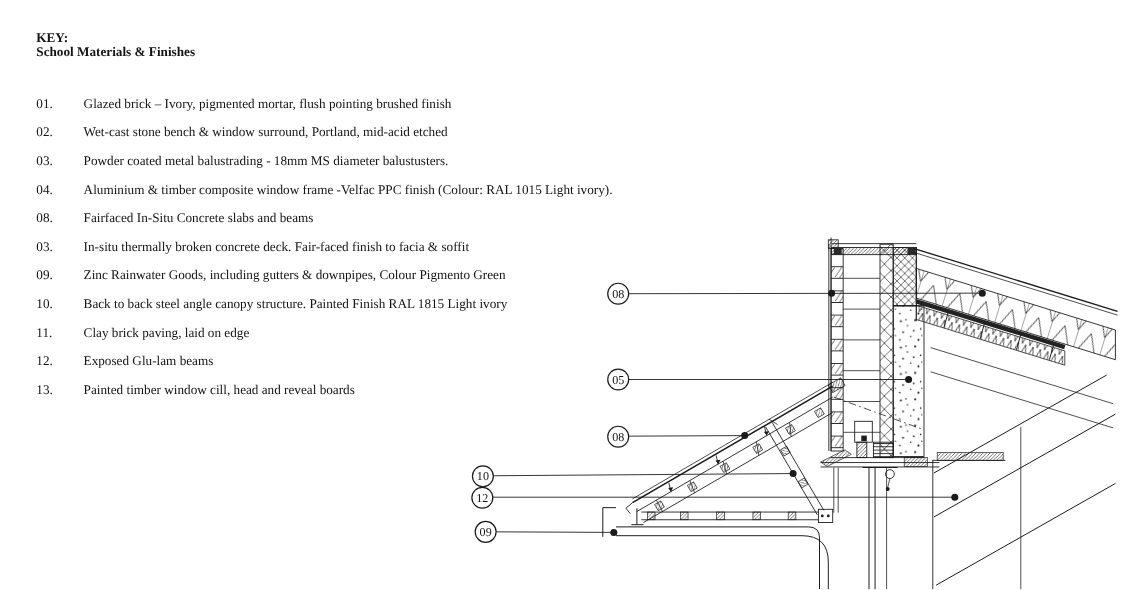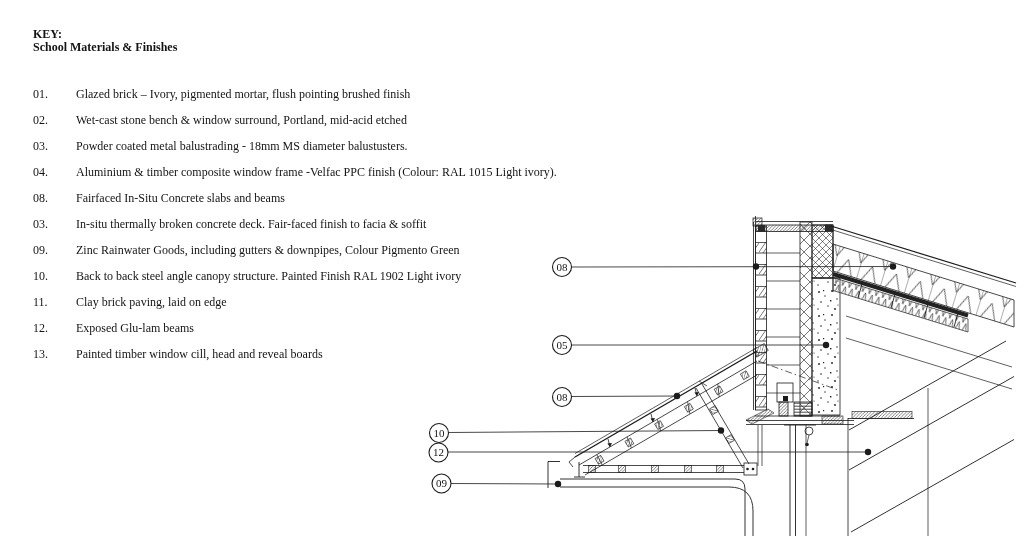--- a/index.html
+++ b/index.html
@@ -61,21 +61,21 @@
     </div>
     <div class="key-item">
       <div class="num">09.</div>
       <div class="txt">
           <div class="t1">Zinc Rainwater Goods, including gutters &amp; downpipes, Colour Pigmento Green</div>
         </div>
     </div>
     <div class="key-item">
       <div class="num">10.</div>
       <div class="txt">
-          <div class="t1">Back to back steel angle canopy structure. Painted Finish RAL 1902 Light ivory</div>
+          <div class="t1">Back to back steel angle canopy structure. Painted Finish RAL 1815 Light ivory</div>
         </div>
     </div>
     <div class="key-item">
       <div class="num">11.</div>
       <div class="txt">
           <div class="t1">Clay brick paving, laid on edge</div>
         </div>
     </div>
     <div class="key-item">
       <div class="num">12.</div>

